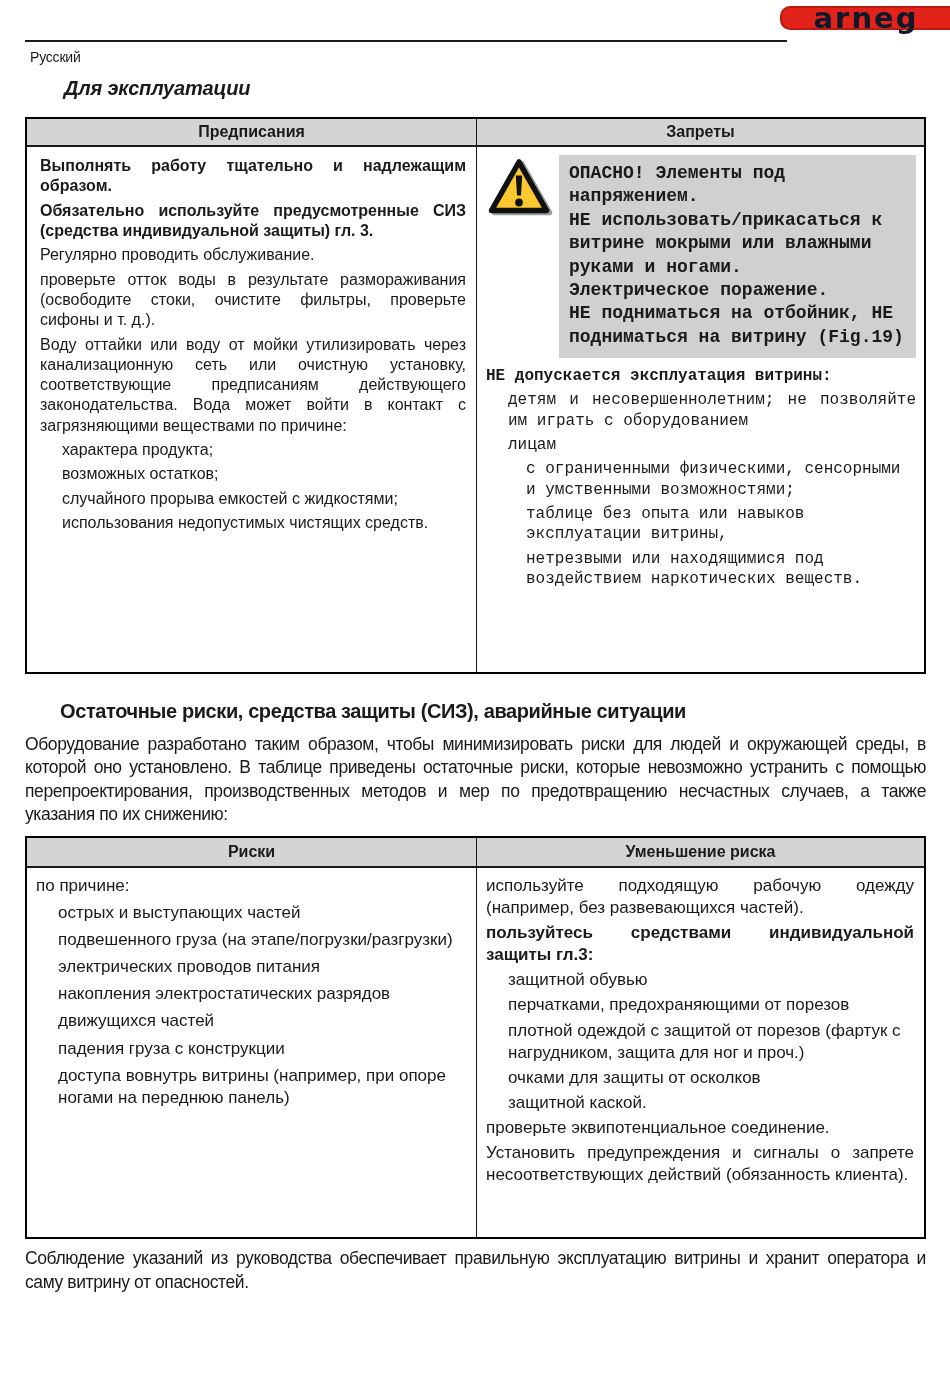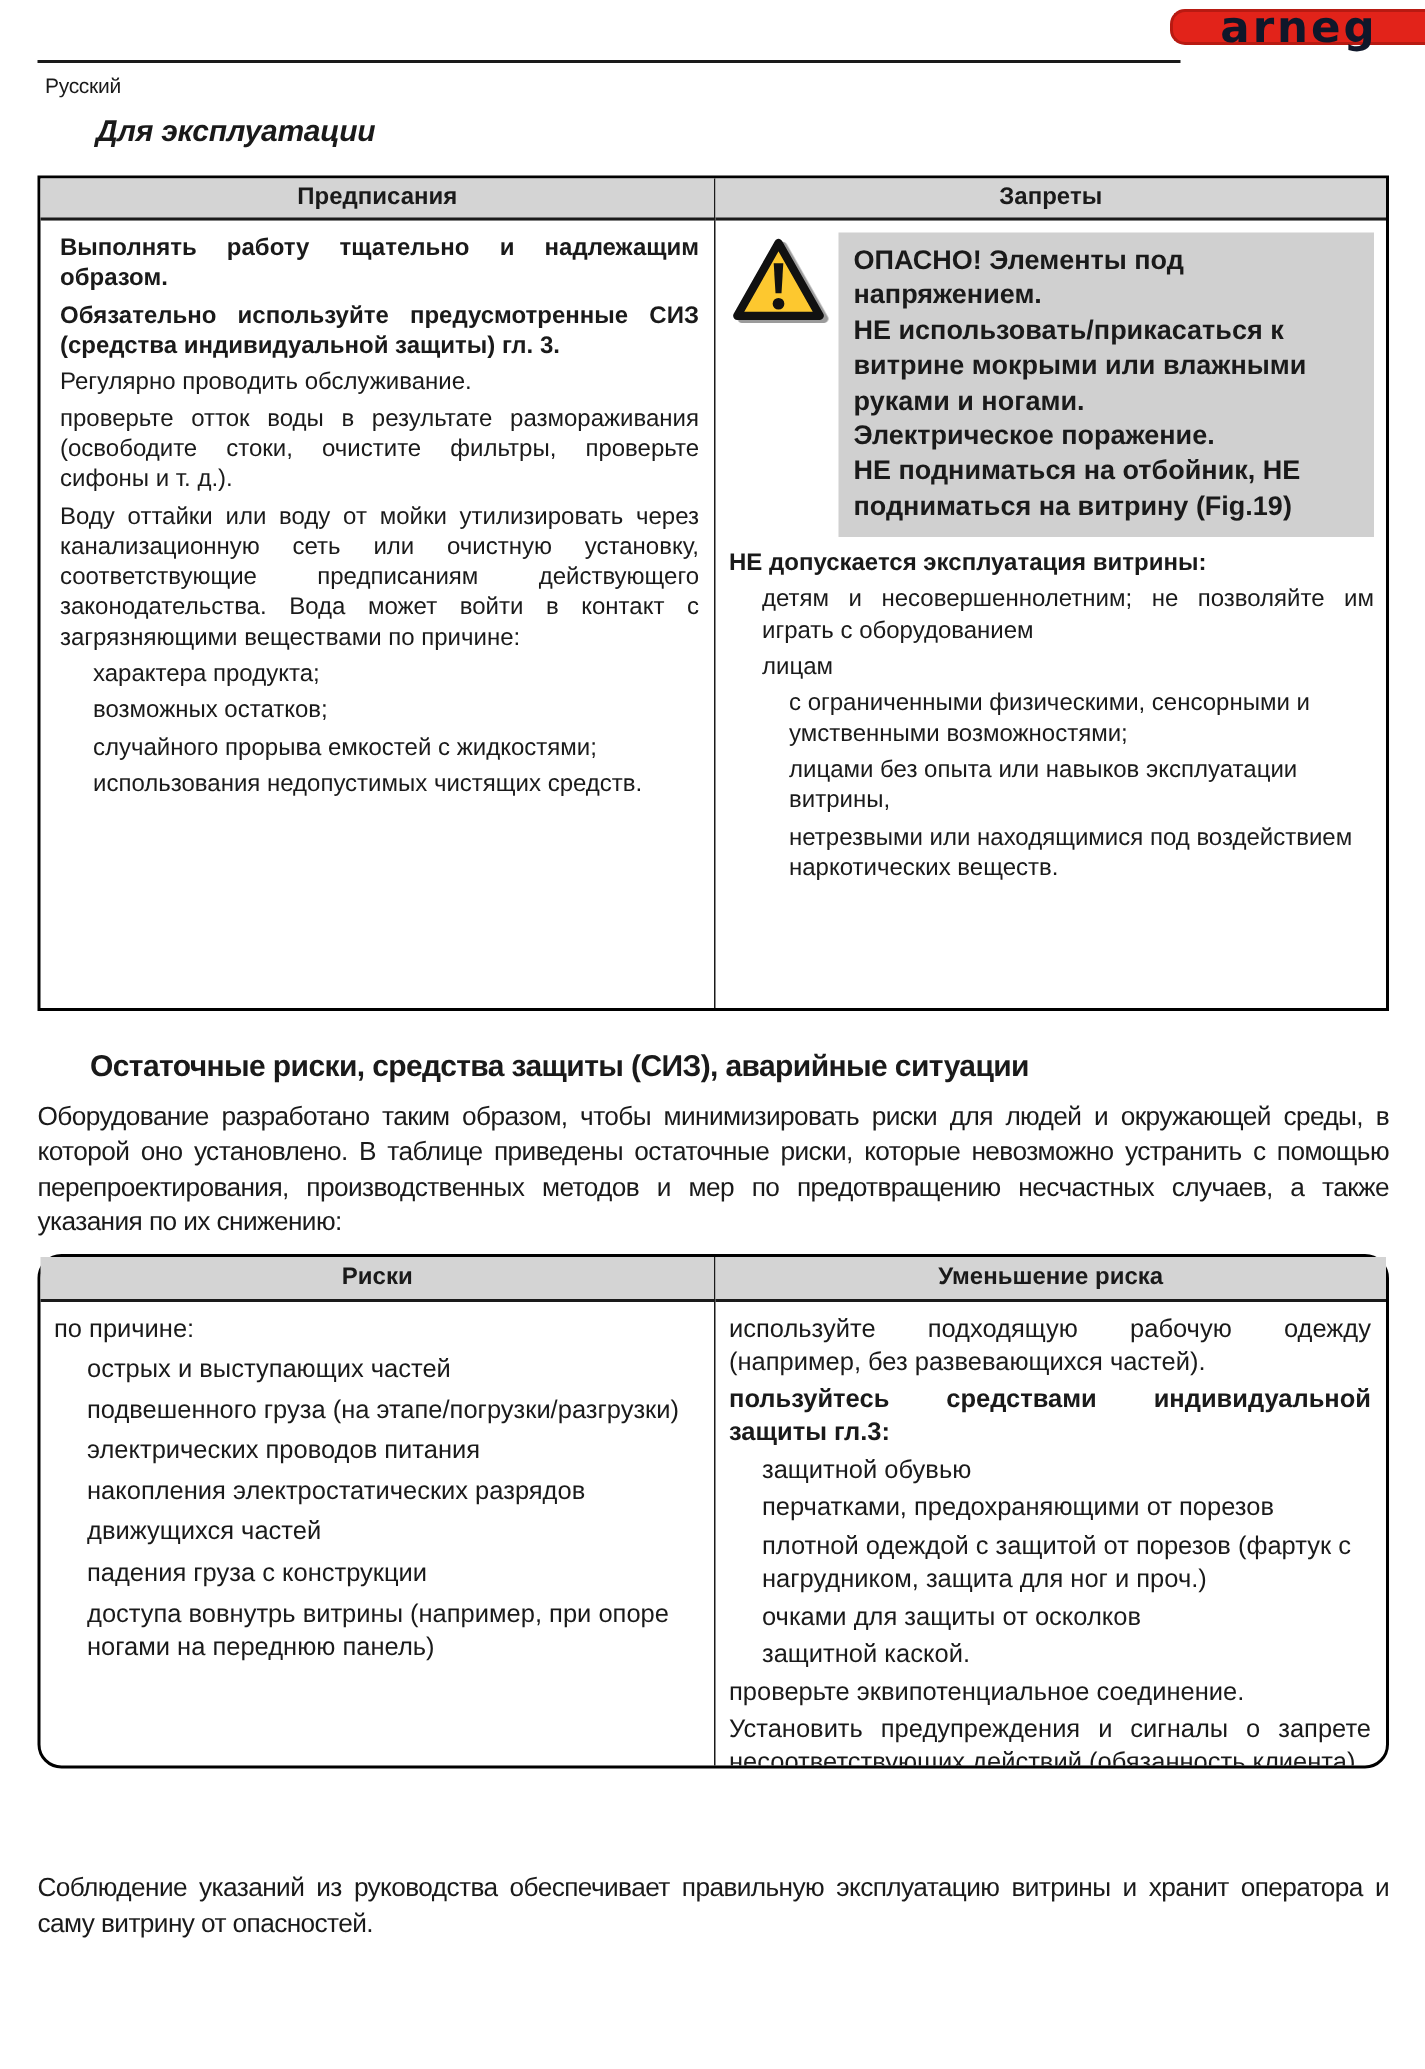--- a/index.html
+++ b/index.html
@@ -34,31 +34,31 @@
   }
 
   
   .tbl {
     position: absolute; left: 25px; width: 901px;
     border: 2px solid #000000;
     display: grid; grid-template-columns: 450px 1fr;
     background: #fff;
   }
   .tbl1 { top: 117px; height: 557px; grid-template-rows: 28px 1fr; }
-  .tbl2 { top: 836px; height: 343px; grid-template-rows: 30px 1fr; border-radius: 16px; }
+  .tbl2 { top: 836px; height: 403px; grid-template-rows: 30px 1fr; }
   .th {
     background: #d4d4d4;
     border-bottom: 2px solid #1a1a1a;
     font-weight: bold; font-size: 16px;
     display: flex; align-items: center; justify-content: center;
   }
   .col-l { border-right: 1.7px solid #1a1a1a; }
   .td { overflow: hidden; }
   .tbl1 .td { padding: 9px 10px 0 13px; font-size: 16px; line-height: 1.27; }
-  .tbl1 .td-r { padding: 7px 8px 0 9px; }
+  .tbl1 .td-r { padding: 7px 8px 0 9px; font-family: Liberation Mono, monospace; }
   .tbl2 .td { padding: 7px 10px 0 9px; font-size: 17px; line-height: 1.3; }
   .td p { margin: 0 0 4px 0; }
   .tbl2 .td-l p { margin: 0 0 5px 0; }
   .tbl2 .td-r p { margin: 0 0 3px 0; }
   .b { font-weight: bold; }
   .j { text-align: justify; text-align-last: left; }
   .ind1 { padding-left: 22px; }
   .ind2 { padding-left: 40px; }
 
   
@@ -133,21 +133,21 @@
           <p>ОПАСНО! Элементы под напряжением.</p>
           <p>НЕ использовать/прикасаться к витрине мокрыми или влажными руками и ногами.</p>
           <p>Электрическое поражение.</p>
           <p>НЕ подниматься на отбойник, НЕ подниматься на витрину (Fig.19)</p>
         </div>
       </div>
       <p class="b">НЕ допускается эксплуатация витрины:</p>
       <p class="ind1 j">детям и несовершеннолетним; не позволяйте им играть с оборудованием</p>
       <p class="ind1">лицам</p>
       <p class="ind2">с ограниченными физическими, сенсорными и умственными возможностями;</p>
-      <p class="ind2">лицами без опыта или навыков эксплуатации витрины,</p>
+      <p class="ind2">таблице без опыта или навыков эксплуатации витрины,</p>
       <p class="ind2">нетрезвыми или находящимися под воздействием наркотических веществ.</p>
     </div>
   </div>
 
   <div class="sec2-title">Остаточные риски, средства защиты (СИЗ), аварийные ситуации</div>
   <p class="intro">Оборудование разработано таким образом, чтобы минимизировать риски для людей и окружающей среды, в которой оно установлено. В таблице приведены остаточные риски, которые невозможно устранить с помощью перепроектирования, производственных методов и мер по предотвращению несчастных случаев, а также указания по их снижению:</p>
 
   <div class="tbl tbl2">
     <div class="th col-l">Риски</div>
     <div class="th">Уменьшение риска</div>

